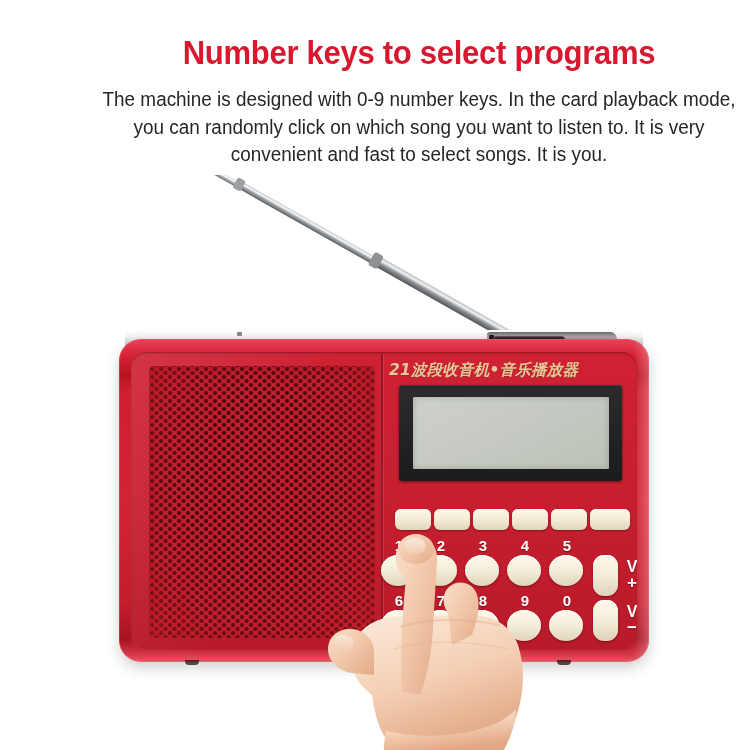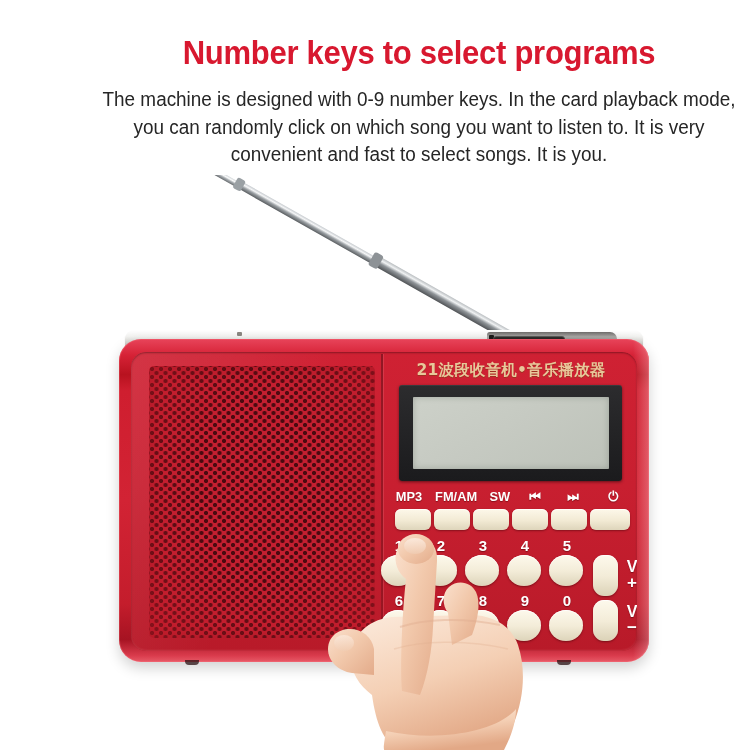--- a/index.html
+++ b/index.html
@@ -149,27 +149,28 @@
     transform:scaleX(0.97);
   }
   .badge-text sup{ font-size:9px; vertical-align:super; }
 
   
   .panel{ position:absolute; left:252px; top:0; width:254px; height:299px; }
 
   
   .model-text{
     position:absolute; left:6px; top:8px; width:244px;
-    text-align:center;
+    text-align:left;
     font-size:15.5px; font-weight:bold;
     color:#e8c79a;
     text-shadow:0 1px 0 rgba(120,60,20,.55);
     letter-spacing:.2px;
     font-family:"DejaVu Sans","Liberation Sans",sans-serif;
     white-space:nowrap;
+    font-style:italic;
   }
 
   
   .lcd-bezel{
     position:absolute; left:16px; top:33px; width:223px; height:96px;
     background:linear-gradient(to bottom,#2c2c2e,#1b1b1d);
     border-radius:3px;
     box-shadow:0 1px 3px rgba(0,0,0,.5), inset 0 1px 0 rgba(255,255,255,.07);
   }
   .lcd{
@@ -310,28 +311,20 @@
         <div class="divider"></div>
 
         <div class="panel">
 
           <div class="model-text">21波段收音机•音乐播放器</div>
 
           <div class="lcd-bezel">
             <div class="lcd"></div>
           </div>
 
-          <div class="fn-labels">
-            <span class="fn-label" style="left:0px;">MP3</span>
-            <span class="fn-label" style="left:39px;">FM/AM</span>
-            <span class="fn-label" style="left:94px;">SW</span>
-            <span class="fn-label" style="left:134px;">⏮</span>
-            <span class="fn-label" style="left:172px;">⏭</span>
-            <span class="fn-label" style="left:213px;">⏻</span>
-          </div>
 
           <div class="fn-row">
             <span class="fn-key" style="left:0px;   width:36px;"></span>
             <span class="fn-key" style="left:39px;  width:36px;"></span>
             <span class="fn-key" style="left:78px;  width:36px;"></span>
             <span class="fn-key" style="left:117px; width:36px;"></span>
             <span class="fn-key" style="left:156px; width:36px;"></span>
             <span class="fn-key" style="left:195px; width:40px;"></span>
           </div>
 

